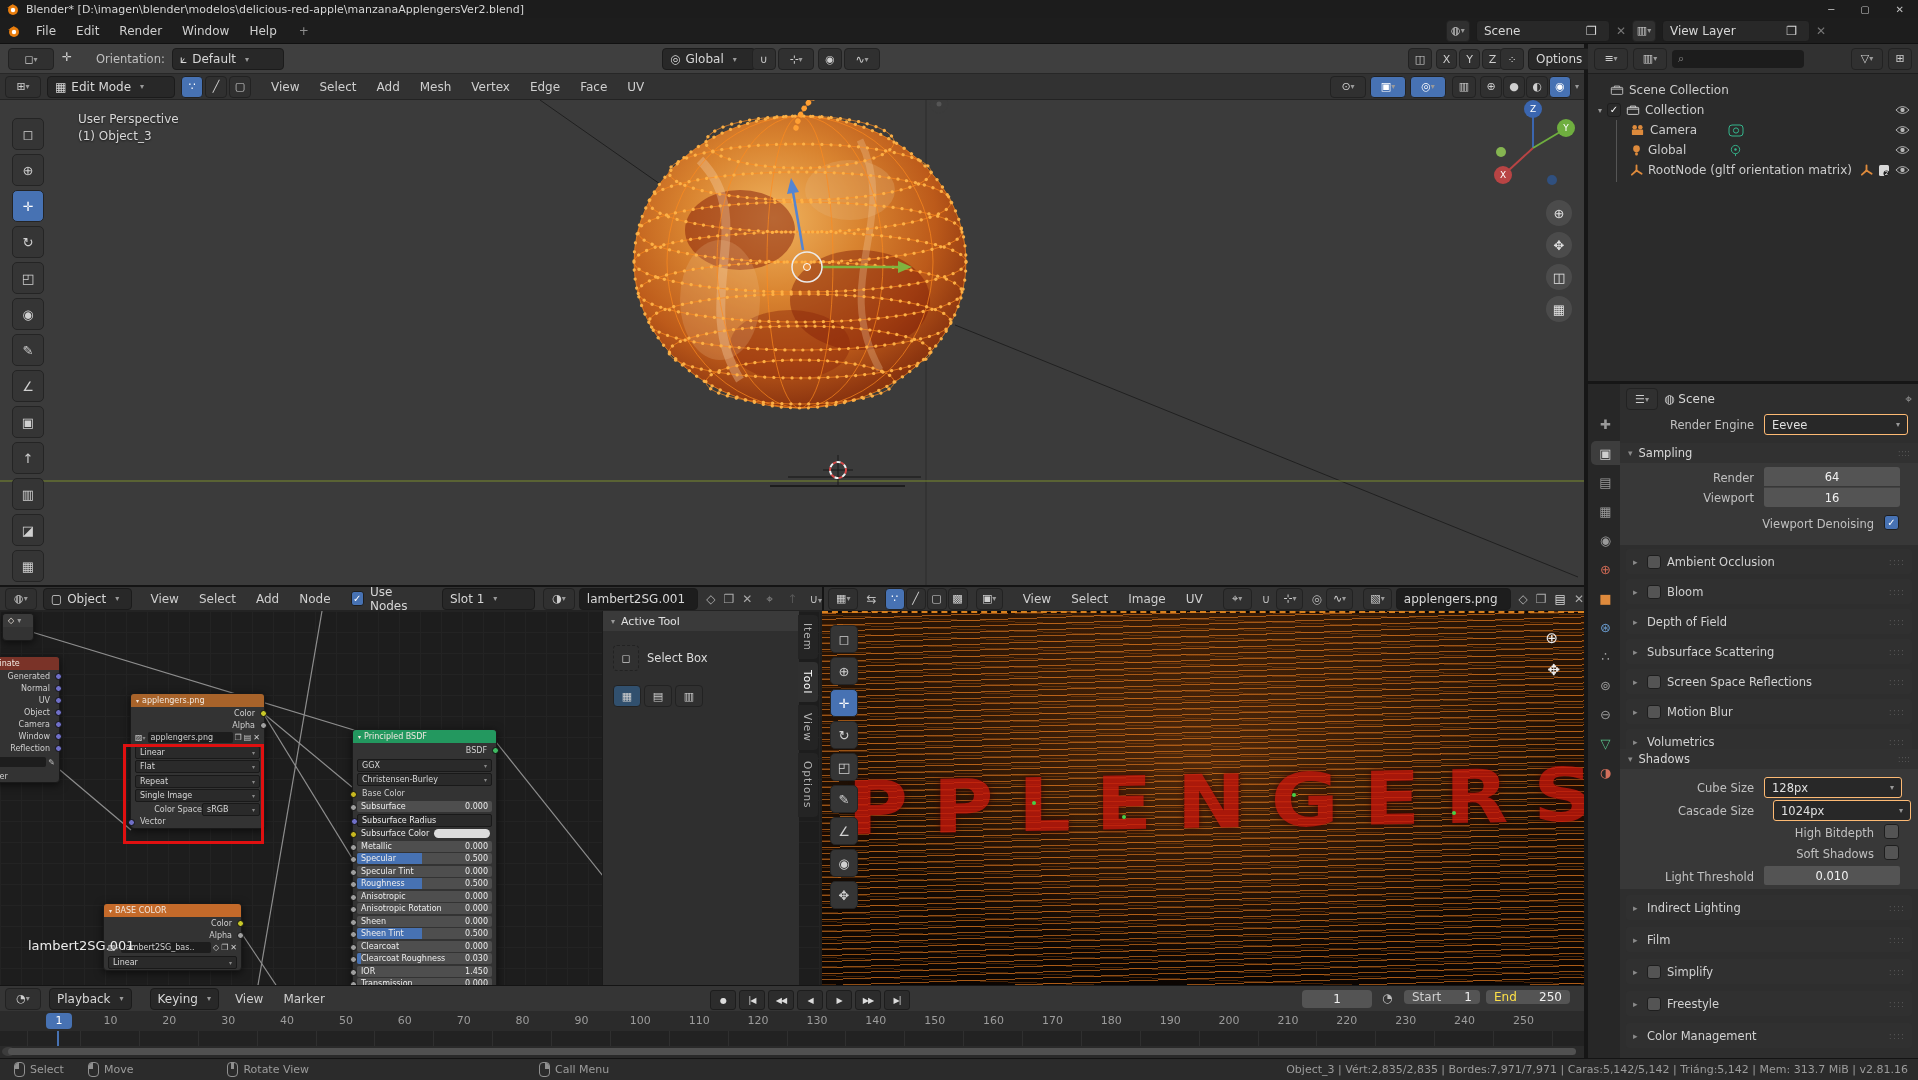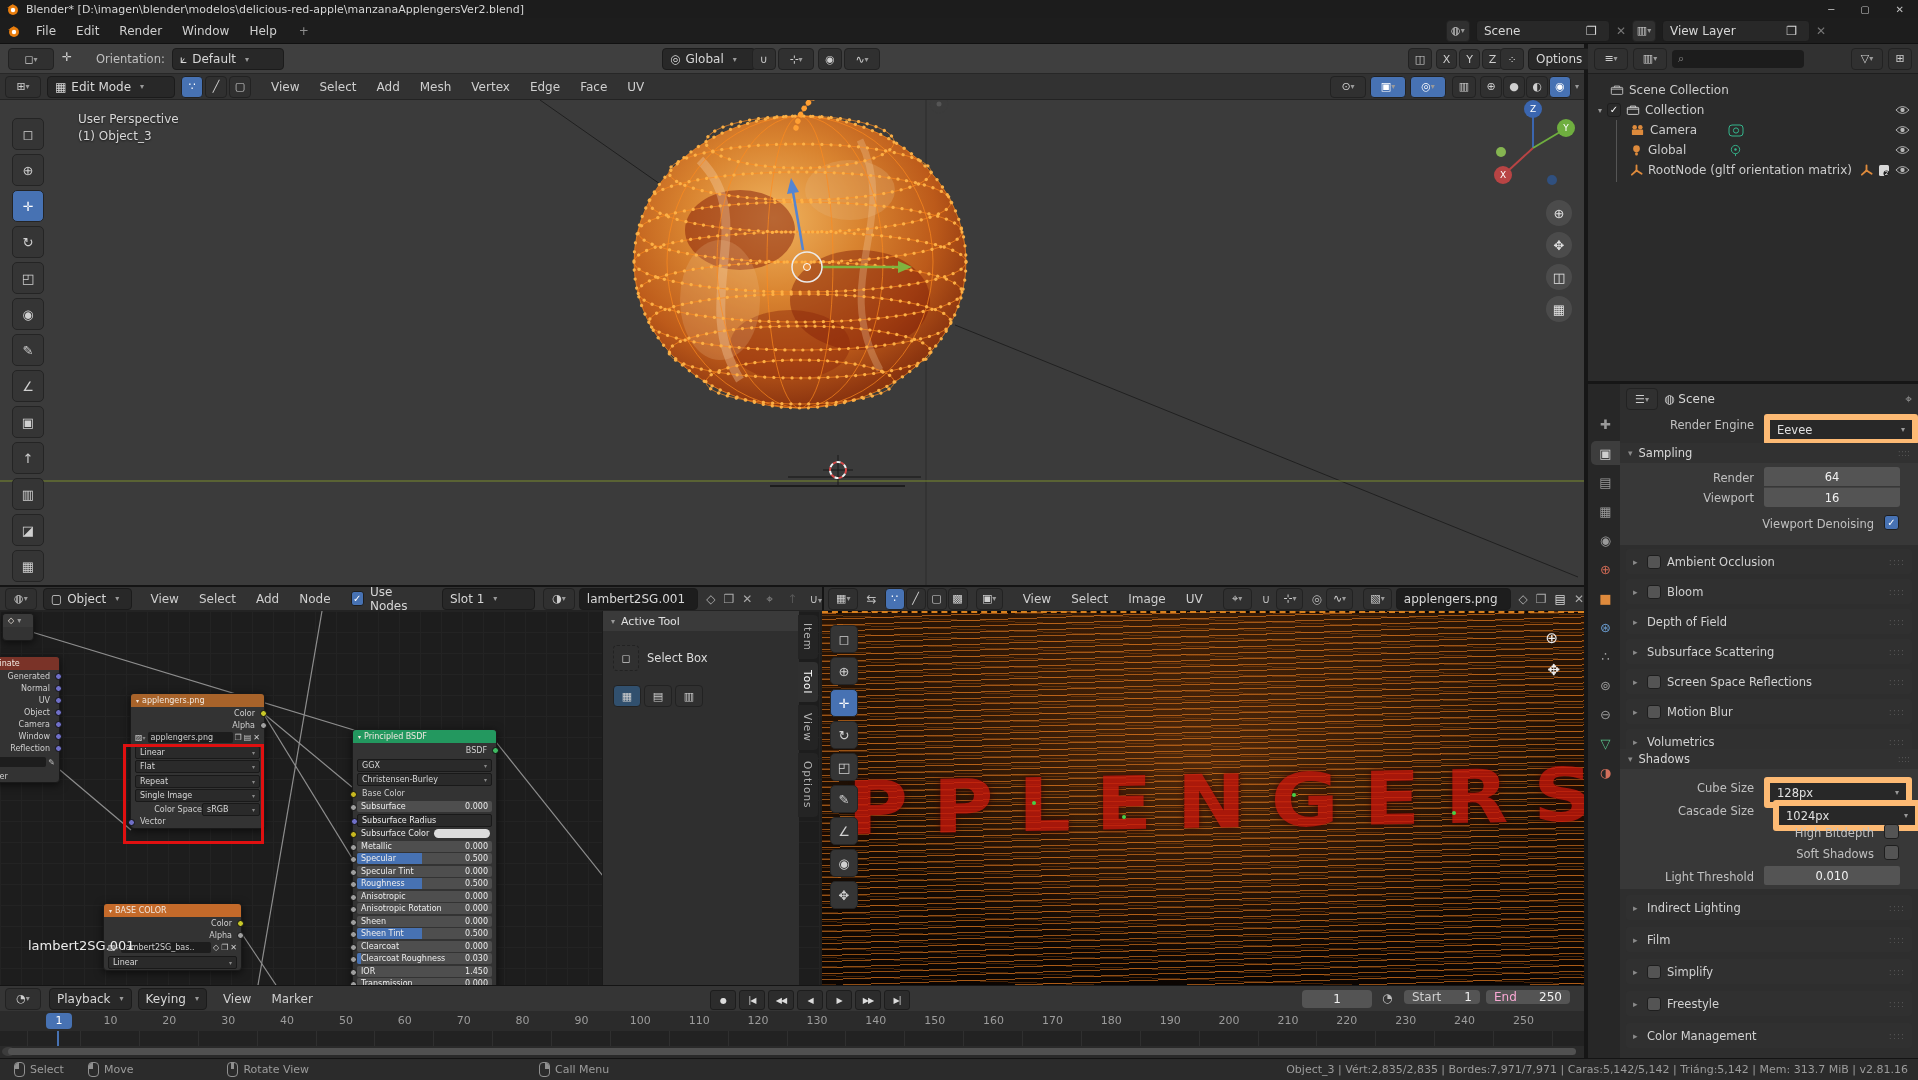--- a/index.html
+++ b/index.html
@@ -84,21 +84,21 @@
   
   .outliner{left:1588px;top:44px;width:330px;height:337px;background:#2b2b2b;}
   .outhead{height:30px;background:#313131;border-bottom:1px solid #1e1e1e;display:flex;align-items:center;gap:5px;padding:0 6px;box-sizing:border-box;}
   .search{flex:0 0 120px;height:18px;background:#1c1c1c;border-radius:4px;color:#888;display:flex;align-items:center;padding:0 6px;font-size:11px;}
   .orow{height:20px;display:flex;align-items:center;gap:5px;color:#cccccc;position:relative;}
   .props{left:1588px;top:384px;width:330px;height:674px;background:#2e2e2e;overflow:hidden;}
   .ptabs{position:absolute;left:0;top:0;width:32px;height:674px;background:#272727;}
   .ptab{position:absolute;left:3px;width:29px;height:24px;display:flex;align-items:center;justify-content:center;font-size:13px;border-radius:5px 0 0 5px;}
   .ptab.active{background:#3d3d3d;}
   .plabel-r{position:absolute;text-align:right;color:#c0c0c0;font-size:11.5px;}
-  .pdd{position:absolute;display:flex;align-items:center;height:19px;background:#282828;border:6px solid #fdba74;border-radius:3px;padding:0 7px;color:#e0e0e0;font-size:11.5px;}
+  .pdd{position:absolute;display:flex;align-items:center;height:19px;background:#282828;border:1px solid #fdba74;border-radius:3px;padding:0 7px;color:#e0e0e0;font-size:11.5px;}
   .pdd::after{content:"▾";font-size:8px;color:#999;margin-left:auto;padding-left:6px;}
   .pfield{position:absolute;height:19px;background:#545454;color:#f2f2f2;font-size:11.5px;display:flex;align-items:center;justify-content:center;}
   .psec{position:absolute;left:38px;width:286px;height:25px;background:#303030;border-radius:3px;display:flex;align-items:center;gap:6px;padding:0 7px;box-sizing:border-box;color:#d2d2d2;font-size:11.5px;}
   .psec .arr{color:#8a8a8a;font-size:9px;width:8px;}
   .psec .drag{margin-left:auto;color:#565656;font-size:9px;letter-spacing:1px;}
   .phead{position:absolute;left:32px;width:298px;height:20px;background:#313131;display:flex;align-items:center;gap:6px;padding:0 8px;box-sizing:border-box;color:#d8d8d8;font-size:11.5px;}
   .pblock{position:absolute;left:32px;width:298px;background:#383838;}
   svg{display:block;}
   text{font-family:"DejaVu Sans",sans-serif;}
 </style>
@@ -704,21 +704,21 @@
       </div>
     <span class="ab" style="right:26px;top:18px;color:#eee;font-size:15px">⊕</span>
     <span class="ab" style="right:24px;top:50px;color:#eee;font-size:15px">✥</span>
   </div>
 
   <div class="ab tlhead row">
     <span class="ibtn" style="margin-left:5px;width:34px">◔<span class="caret">▾</span></span>
     <span class="dd" style="margin-left:8px">
         <span>Playback</span>
       </span>
-    <span class="dd" style="margin-left:6px">
+    <span class="dd" style="margin-left:18px">
         <span>Keying</span>
       </span>
     <span class="menu" style="margin-left:6px">View</span>
     <span class="menu">Marker</span>
     <div class="ab row" style="left:710px;top:4px;gap:3px">
 
     <span class="pbtn">●</span>
         <span class="pbtn">|◀</span>
         <span class="pbtn">◀◀</span>
         <span class="pbtn">◀</span>
@@ -726,21 +726,21 @@
         <span class="pbtn">▶▶</span>
         <span class="pbtn">▶|</span>
       </div>
     <span class="ab field" style="left:1302px;top:4px;width:70px;height:18px;line-height:18px;border-radius:4px">1</span>
     <span class="ab" style="left:1382px;top:5px;color:#bbb">◔</span>
     <span class="ab field row" style="left:1404px;top:4px;width:76px;border-radius:4px;justify-content:space-between;padding:0 8px;box-sizing:border-box">
       <span style="color:#cfcfcf">Start</span>
       <span>1</span>
     </span>
     <span class="ab field row" style="left:1486px;top:4px;width:84px;border-radius:4px;justify-content:space-between;padding:0 8px;box-sizing:border-box">
-      <span style="color:#f9a8d4">End</span>
+      <span style="color:#fde047">End</span>
       <span>250</span>
     </span>
   </div>
   <div class="ab ruler">
     <span class="ab" style="left:46px;top:2px;width:26px;height:16px;background:#4772b3;border-radius:4px;color:#fff;text-align:center;font-size:11px;line-height:16px;z-index:2">1</span>
     <div class="ab" style="left:81px;top:0;white-space:nowrap">
       
     <span class="rnum">10</span><span class="rnum">20</span><span class="rnum">30</span><span class="rnum">40</span><span class="rnum">50</span><span class="rnum">60</span><span class="rnum">70</span><span class="rnum">80</span><span class="rnum">90</span><span class="rnum">100</span><span class="rnum">110</span><span class="rnum">120</span><span class="rnum">130</span><span class="rnum">140</span><span class="rnum">150</span><span class="rnum">160</span><span class="rnum">170</span><span class="rnum">180</span><span class="rnum">190</span><span class="rnum">200</span><span class="rnum">210</span><span class="rnum">220</span><span class="rnum">230</span><span class="rnum">240</span><span class="rnum">250</span></div>
   </div>
   <div class="ab ticks">

